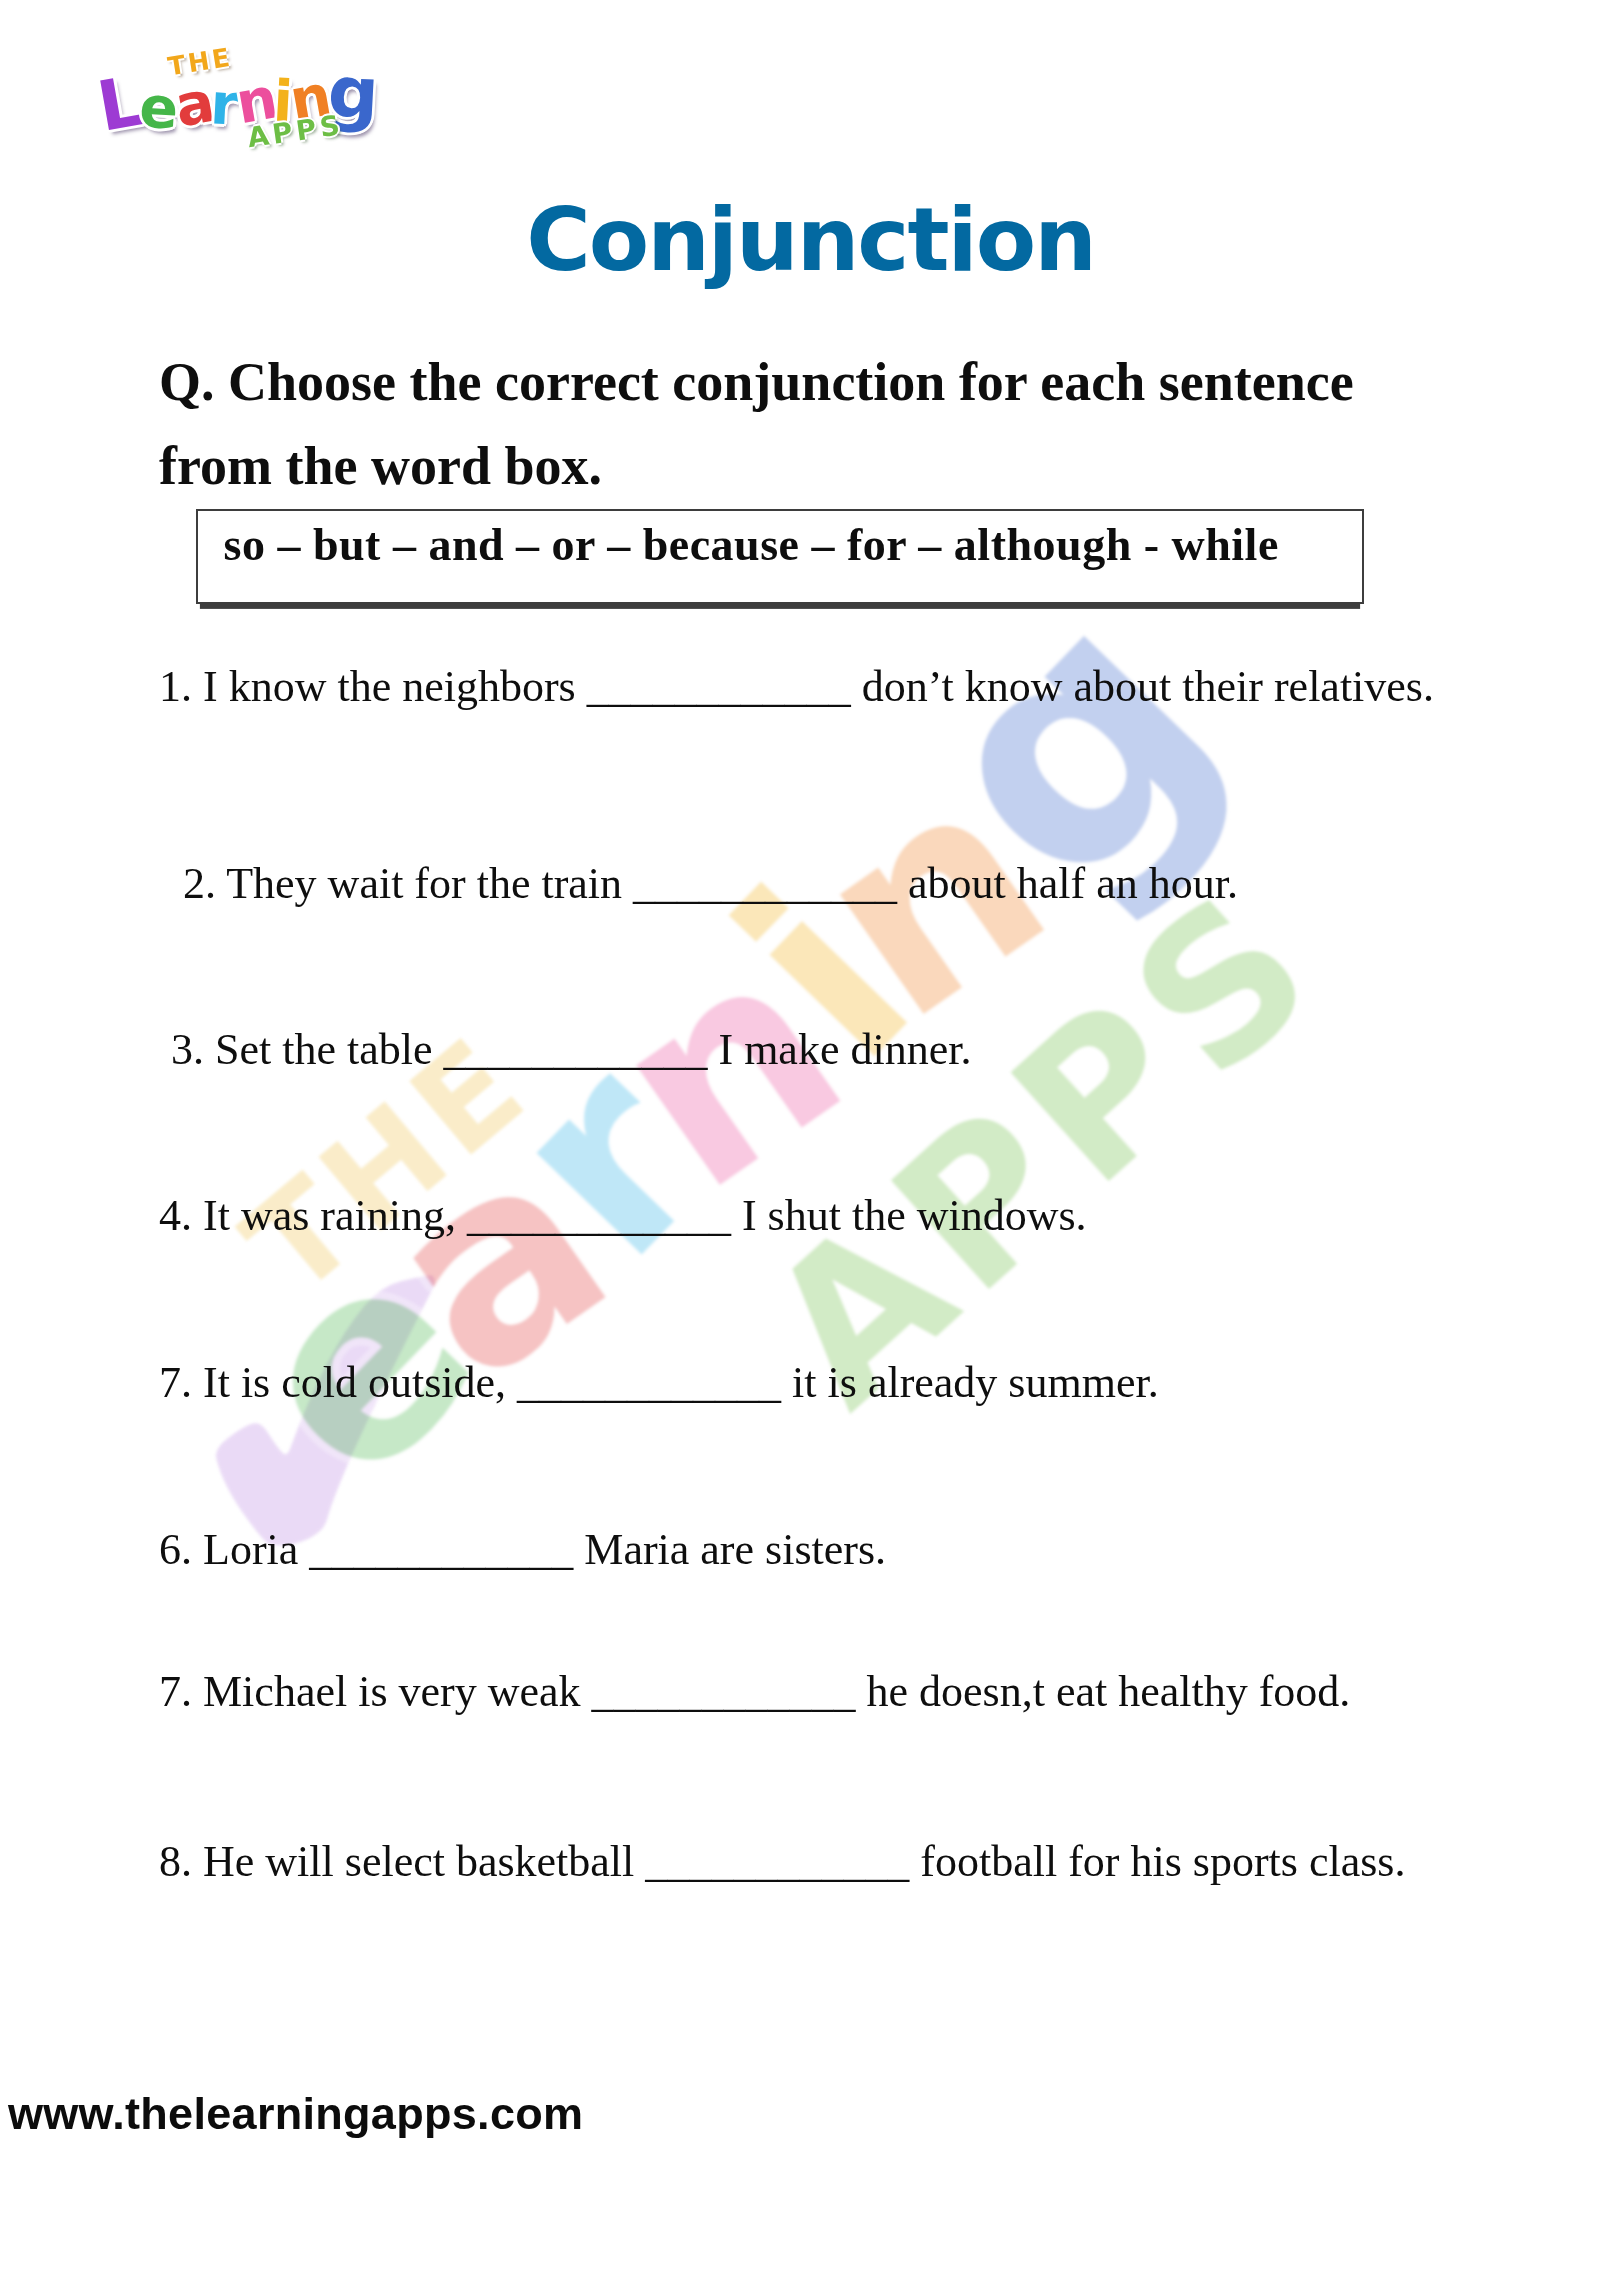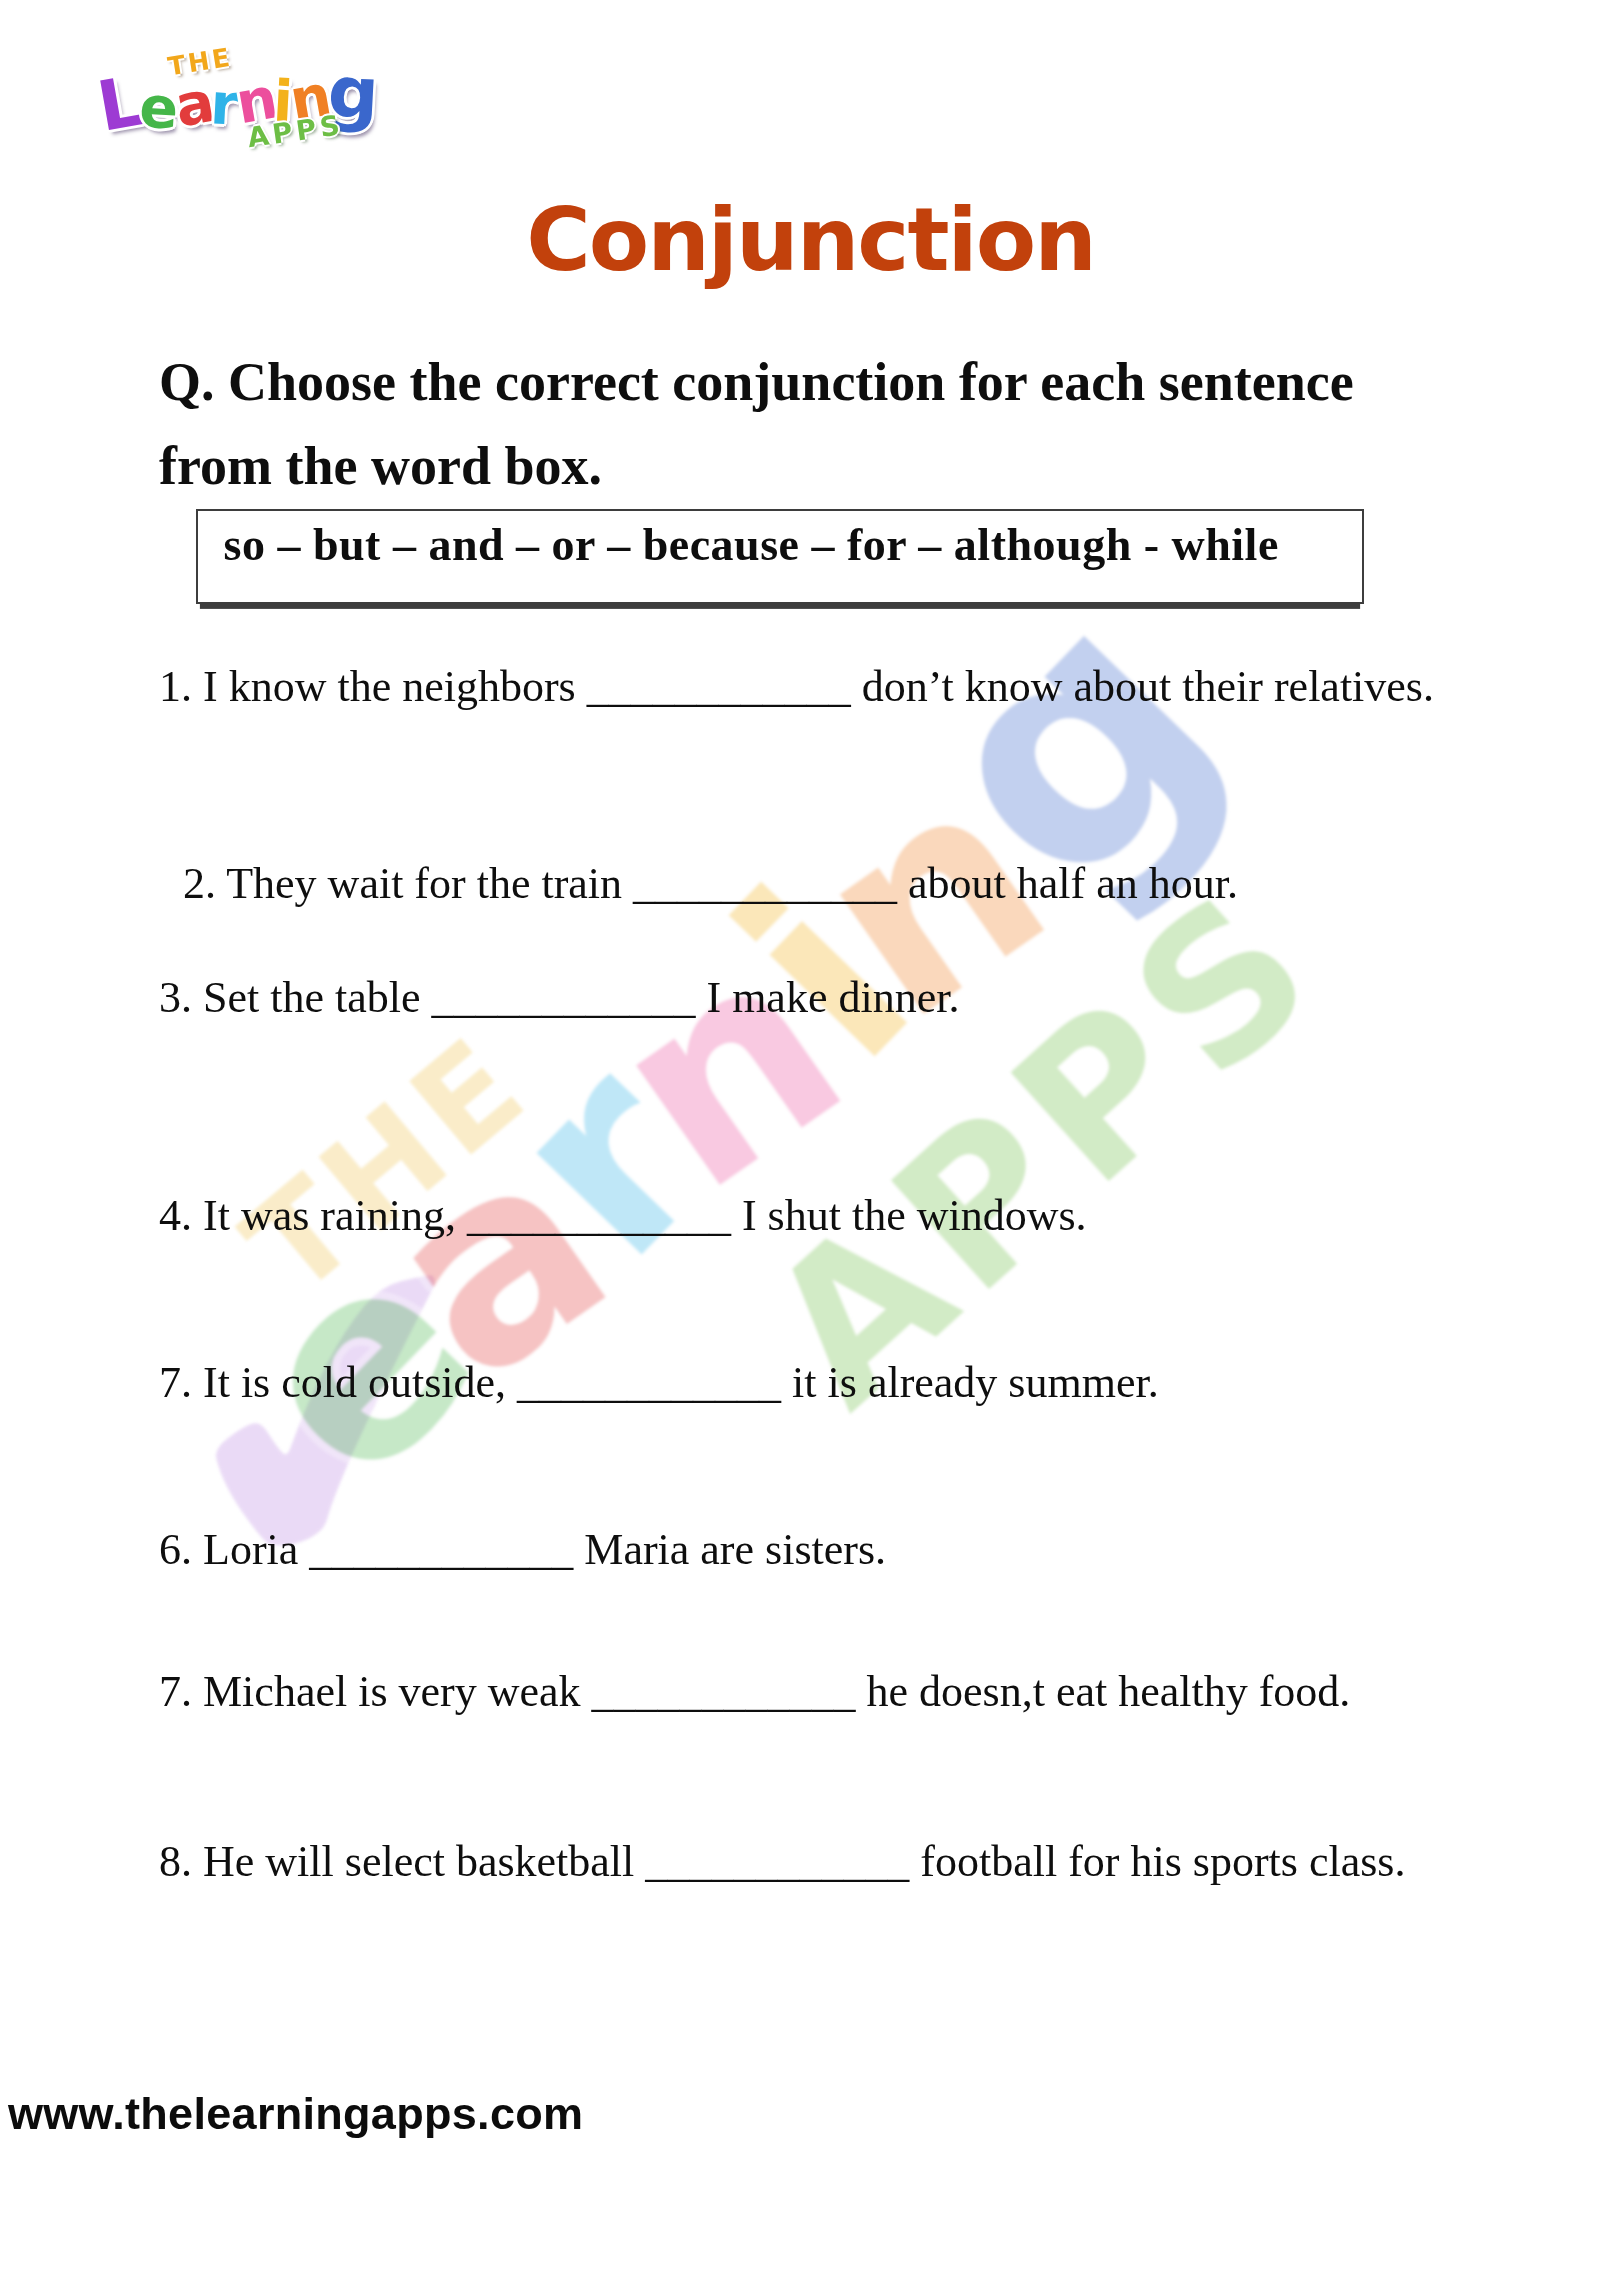--- a/index.html
+++ b/index.html
@@ -81,42 +81,42 @@
     font-family:"DejaVu Sans", sans-serif;
     opacity:.38;filter:blur(1.5px);
     z-index:1;pointer-events:none;
   }
   
   .title{
     position:absolute;left:0;top:188px;width:100%;
     margin:0;text-align:center;
     font-family:"DejaVu Sans", sans-serif;
     font-size:88px;font-weight:bold;letter-spacing:-2px;
-    color:#c2410c;z-index:2;
+    color:#0369a1;z-index:2;
   }
   .question{
     position:absolute;left:159px;top:341px;width:1264px;
     margin:0;font-size:54px;font-weight:bold;line-height:1.55;
     z-index:2;
   }
   .word-box{
     position:absolute;left:196px;top:509px;width:1168px;height:95px;
     box-sizing:border-box;
     border:2.9px solid #3d3d3d;
     box-shadow:0 8.8px 0 -3.9px #3d3d3d;
     padding:6.9px 0 0 25.5px;
     font-size:46px;font-weight:bold;letter-spacing:0.5px;
     background:transparent;z-index:2;
   }
   .sentence{
     position:absolute;left:159px;width:1284px;
     margin:0;font-size:44px;line-height:2.2;
     z-index:2;
   }
-  .s1{top:639px;} .s2{top:836px;margin-left:24px;} .s3{top:950px;} .s4{top:1168px;}
+  .s1{top:639px;} .s2{top:836px;margin-left:24px;} .s3{top:1002px;margin-left:12px;} .s4{top:1168px;}
   .s5{top:1335px;} .s6{top:1502px;} .s7{top:1644px;} .s8{top:1814px;}
   .footer{
     position:absolute;left:0;top:2088px;width:100%;
     text-align:left;
     font-family:"Liberation Sans", sans-serif;
     font-size:45px;font-weight:bold;letter-spacing:0.3px;
     color:#0c0c0c;z-index:2;margin-left:8px;
   }
 </style>
 </head>

